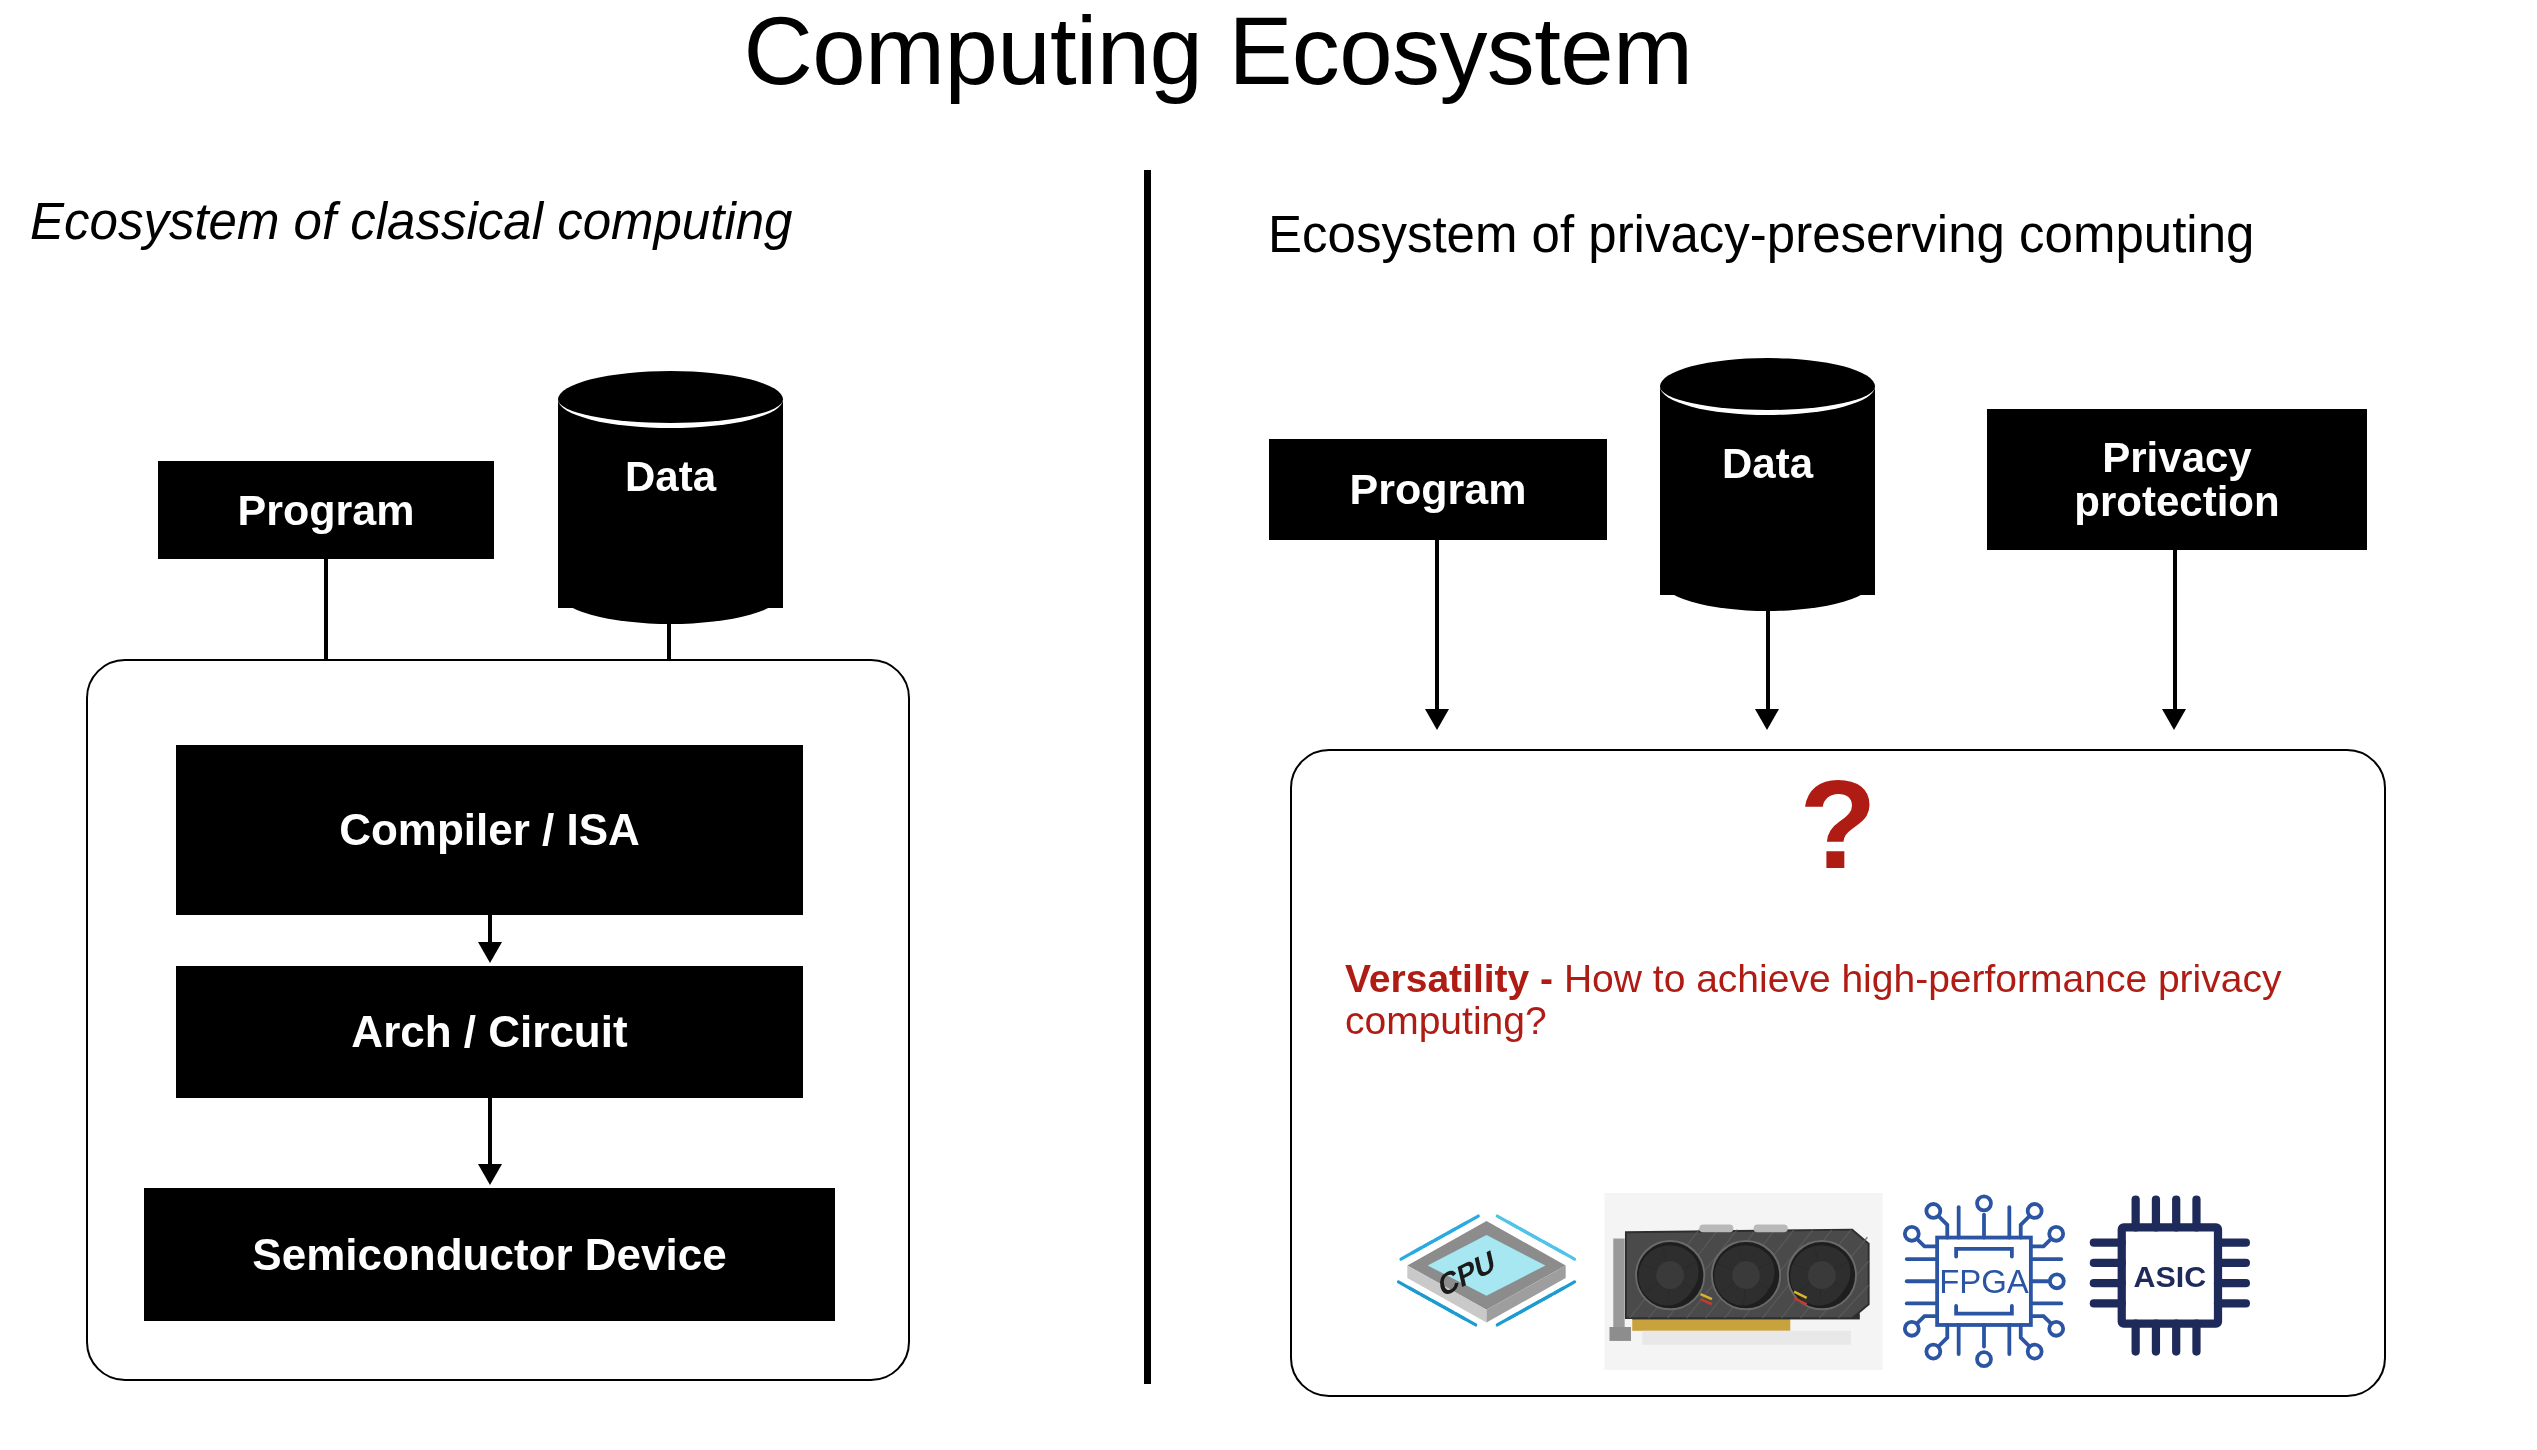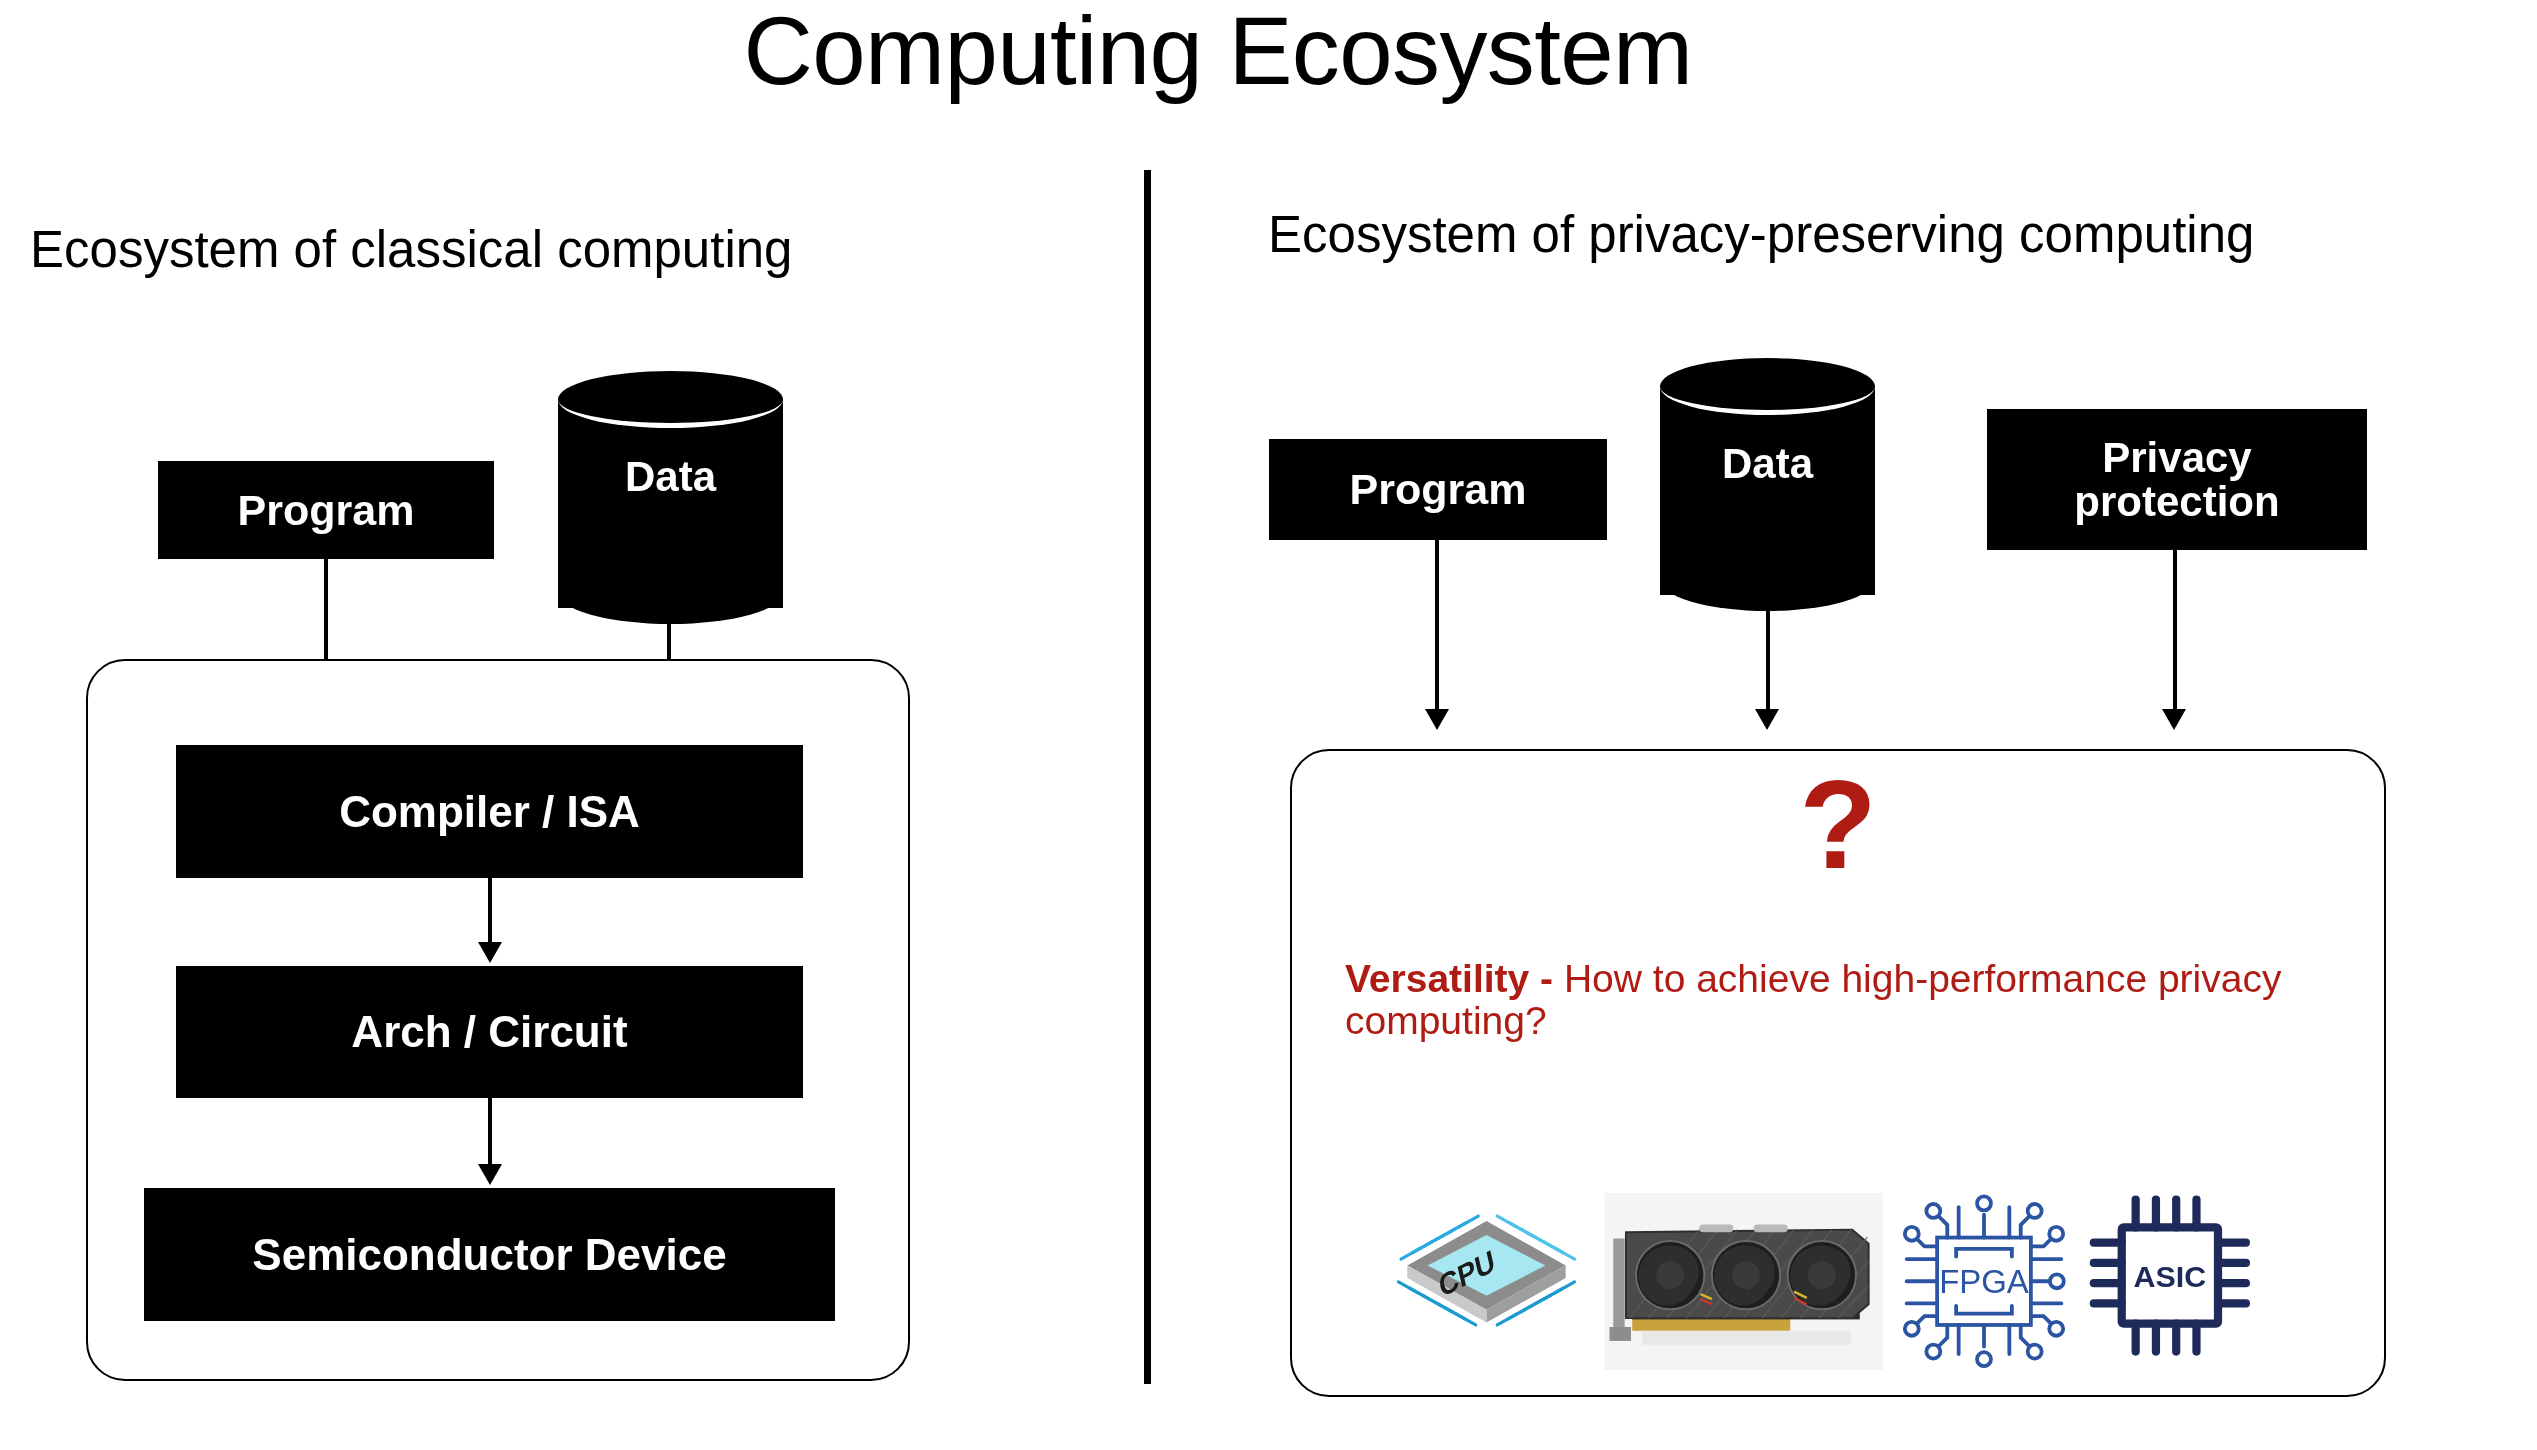--- a/index.html
+++ b/index.html
@@ -5,33 +5,33 @@
   html,body{margin:0;padding:0;background:#ffffff;}
   body{width:2538px;height:1450px;position:relative;overflow:hidden;
        font-family:"Liberation Sans","DejaVu Sans",sans-serif;color:#000;}
   .abs{position:absolute;}
   
   #title{left:0;top:-3.8px;width:2538px;text-align:center;font-size:96px;
          letter-spacing:-0.6px;line-height:1.15;font-weight:400;padding-left:0px;}
   #title-inner{display:inline-block;transform:translateX(-51px);}
   
   .panel-heading{font-size:51px;font-weight:400;white-space:nowrap;line-height:1;}
-  #heading-left{left:30px;top:224px;}
+  #heading-left{left:30px;top:196px;font-style:italic;}
   #heading-right{left:1268px;top:209px;}
   
   #divider{left:1144px;top:170px;width:7px;height:1214px;background:#000;}
   
   .round-box{border:2.5px solid #000;border-radius:39px;background:#fff;box-sizing:border-box;}
   #left-container{left:86px;top:659px;width:824px;height:722px;}
   #right-container{left:1290px;top:749px;width:1096px;height:648px;}
   
   .blk{background:#000;color:#fff;display:flex;align-items:center;justify-content:center;
        text-align:center;font-weight:700;line-height:1.04;box-sizing:border-box;}
   #l-program{left:158px;top:461px;width:336px;height:98px;font-size:43px;}
-  #l-compiler{left:176px;top:745px;width:627px;height:133px;font-size:44px;}
+  #l-compiler{left:176px;top:745px;width:627px;height:170px;font-size:44px;}
   #l-arch{left:176px;top:966px;width:627px;height:132px;font-size:44px;}
   #l-semi{left:144px;top:1188px;width:691px;height:133px;font-size:44px;}
   #r-program{left:1269px;top:439px;width:338px;height:101px;font-size:43px;}
   #r-privacy{left:1987px;top:409px;width:380px;height:141px;font-size:42px;}
   
   .cyl{position:absolute;}
   .cyl .body{position:absolute;left:0;width:100%;background:#000;}
   .cyl .top{position:absolute;left:0;width:100%;background:#000;border-radius:50%;
             border-bottom:5.7px solid #fff;box-sizing:border-box;}
   .cyl .bot{position:absolute;left:0;width:100%;background:#000;border-radius:50%;}

